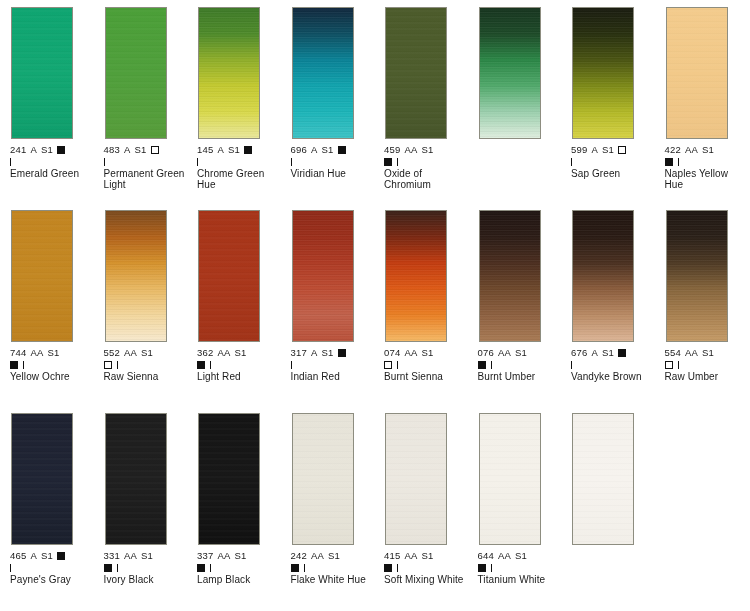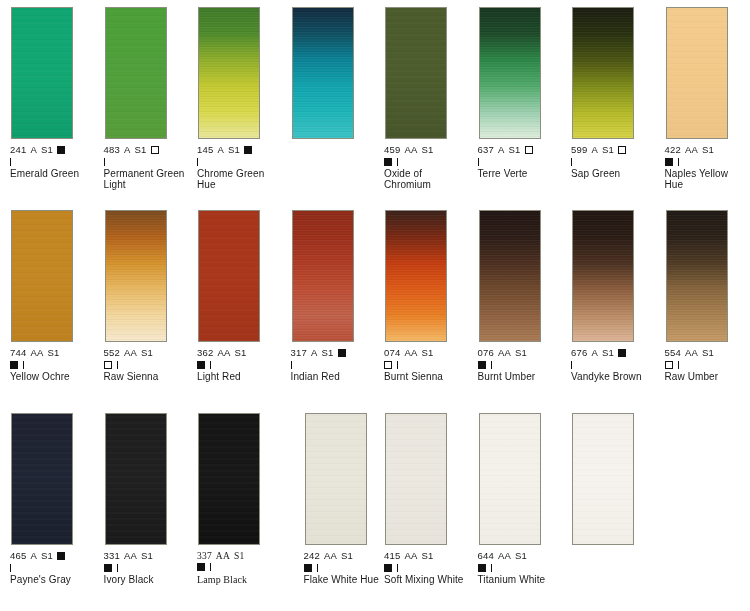--- a/index.html
+++ b/index.html
@@ -149,39 +149,39 @@
         <div class="meta">
           <span class="codeline"><span class="num">145</span><span class="series">A</span><span class="perm">S1</span><span class="opq solid"></span></span>
           <span class="markline"><span class="tintbar" style="margin-left: 0px;"></span></span>
           <span class="name">Chrome Green Hue</span>
         </div>
       </div>
       <div class="cell" style="left: 290.5px;">
         <div class="swatch" style="background: linear-gradient(rgb(17, 41, 62), rgb(14, 79, 98), rgb(10, 130, 150), rgb(17, 163, 173), rgb(28, 180, 184), rgb(60, 194, 196));">
           <div class="tex"></div>
         </div>
+        <div class="meta">
+          <span class="codeline"><span class="num">696</span><span class="series">A</span><span class="perm">S1</span><span class="opq solid"></span></span>
+          <span class="markline"><span class="tintbar" style="margin-left: 0px;"></span></span>
+          <span class="name">Viridian Hue</span>
+        </div>
       </div>
       <div class="cell" style="left: 384px;">
         <div class="swatch flat" style="background: linear-gradient(rgb(75, 90, 42), rgb(77, 92, 44), rgb(71, 85, 42));">
           <div class="tex"></div>
         </div>
         <div class="meta">
           <span class="codeline"><span class="num">459</span><span class="series">AA</span><span class="perm">S1</span></span>
           <span class="markline"><span class="opq solid"></span><span class="tintbar"></span></span>
           <span class="name">Oxide of Chromium</span>
         </div>
       </div>
       <div class="cell" style="left: 477.5px;">
         <div class="swatch" style="background: linear-gradient(rgb(23, 53, 31), rgb(29, 74, 40), rgb(43, 134, 70), rgb(81, 169, 107), rgb(155, 207, 173), rgb(223, 238, 222));">
           <div class="tex"></div>
-        </div>
-        <div class="meta">
-          <span class="codeline"><span class="num">637</span><span class="series">A</span><span class="perm">S1</span><span class="opq"></span></span>
-          <span class="markline"><span class="tintbar" style="margin-left: 0px;"></span></span>
-          <span class="name">Terre Verte</span>
         </div>
       </div>
       <div class="cell" style="left: 571px;">
         <div class="swatch" style="background: linear-gradient(rgb(26, 28, 16), rgb(40, 48, 15), rgb(74, 84, 18), rgb(125, 138, 24), rgb(178, 184, 39), rgb(214, 210, 69));">
           <div class="tex"></div>
         </div>
         <div class="meta">
           <span class="codeline"><span class="num">599</span><span class="series">A</span><span class="perm">S1</span><span class="opq"></span></span>
           <span class="markline"><span class="tintbar" style="margin-left: 0px;"></span></span>
           <span class="name">Sap Green</span>
@@ -294,31 +294,31 @@
       <div class="cell" style="left: 103.5px;">
         <div class="swatch flat" style="background: linear-gradient(rgb(29, 29, 29), rgb(31, 31, 31), rgb(25, 25, 25));">
           <div class="tex"></div>
         </div>
         <div class="meta">
           <span class="codeline"><span class="num">331</span><span class="series">AA</span><span class="perm">S1</span></span>
           <span class="markline"><span class="opq solid"></span><span class="tintbar"></span></span>
           <span class="name">Ivory Black</span>
         </div>
       </div>
-      <div class="cell" style="left: 197px; font-family: Liberation Serif, serif;">
+      <div class="cell" style="left: 197px;">
         <div class="swatch flat" style="background: linear-gradient(rgb(20, 20, 20), rgb(23, 23, 23), rgb(16, 16, 16));">
           <div class="tex"></div>
         </div>
         <div class="meta">
           <span class="codeline"><span class="num">337</span><span class="series">AA</span><span class="perm">S1</span></span>
           <span class="markline"><span class="opq solid"></span><span class="tintbar"></span></span>
           <span class="name">Lamp Black</span>
         </div>
       </div>
-      <div class="cell" style="left: 290.5px; margin-left: 13px;">
+      <div class="cell" style="left: 290.5px;">
         <div class="swatch flat" style="background: linear-gradient(rgb(230, 227, 216), rgb(232, 229, 218), rgb(227, 224, 212));">
           <div class="tex"></div>
         </div>
         <div class="meta">
           <span class="codeline"><span class="num">242</span><span class="series">AA</span><span class="perm">S1</span></span>
           <span class="markline"><span class="opq solid"></span><span class="tintbar"></span></span>
           <span class="name">Flake White Hue</span>
         </div>
       </div>
       <div class="cell" style="left: 384px;">

